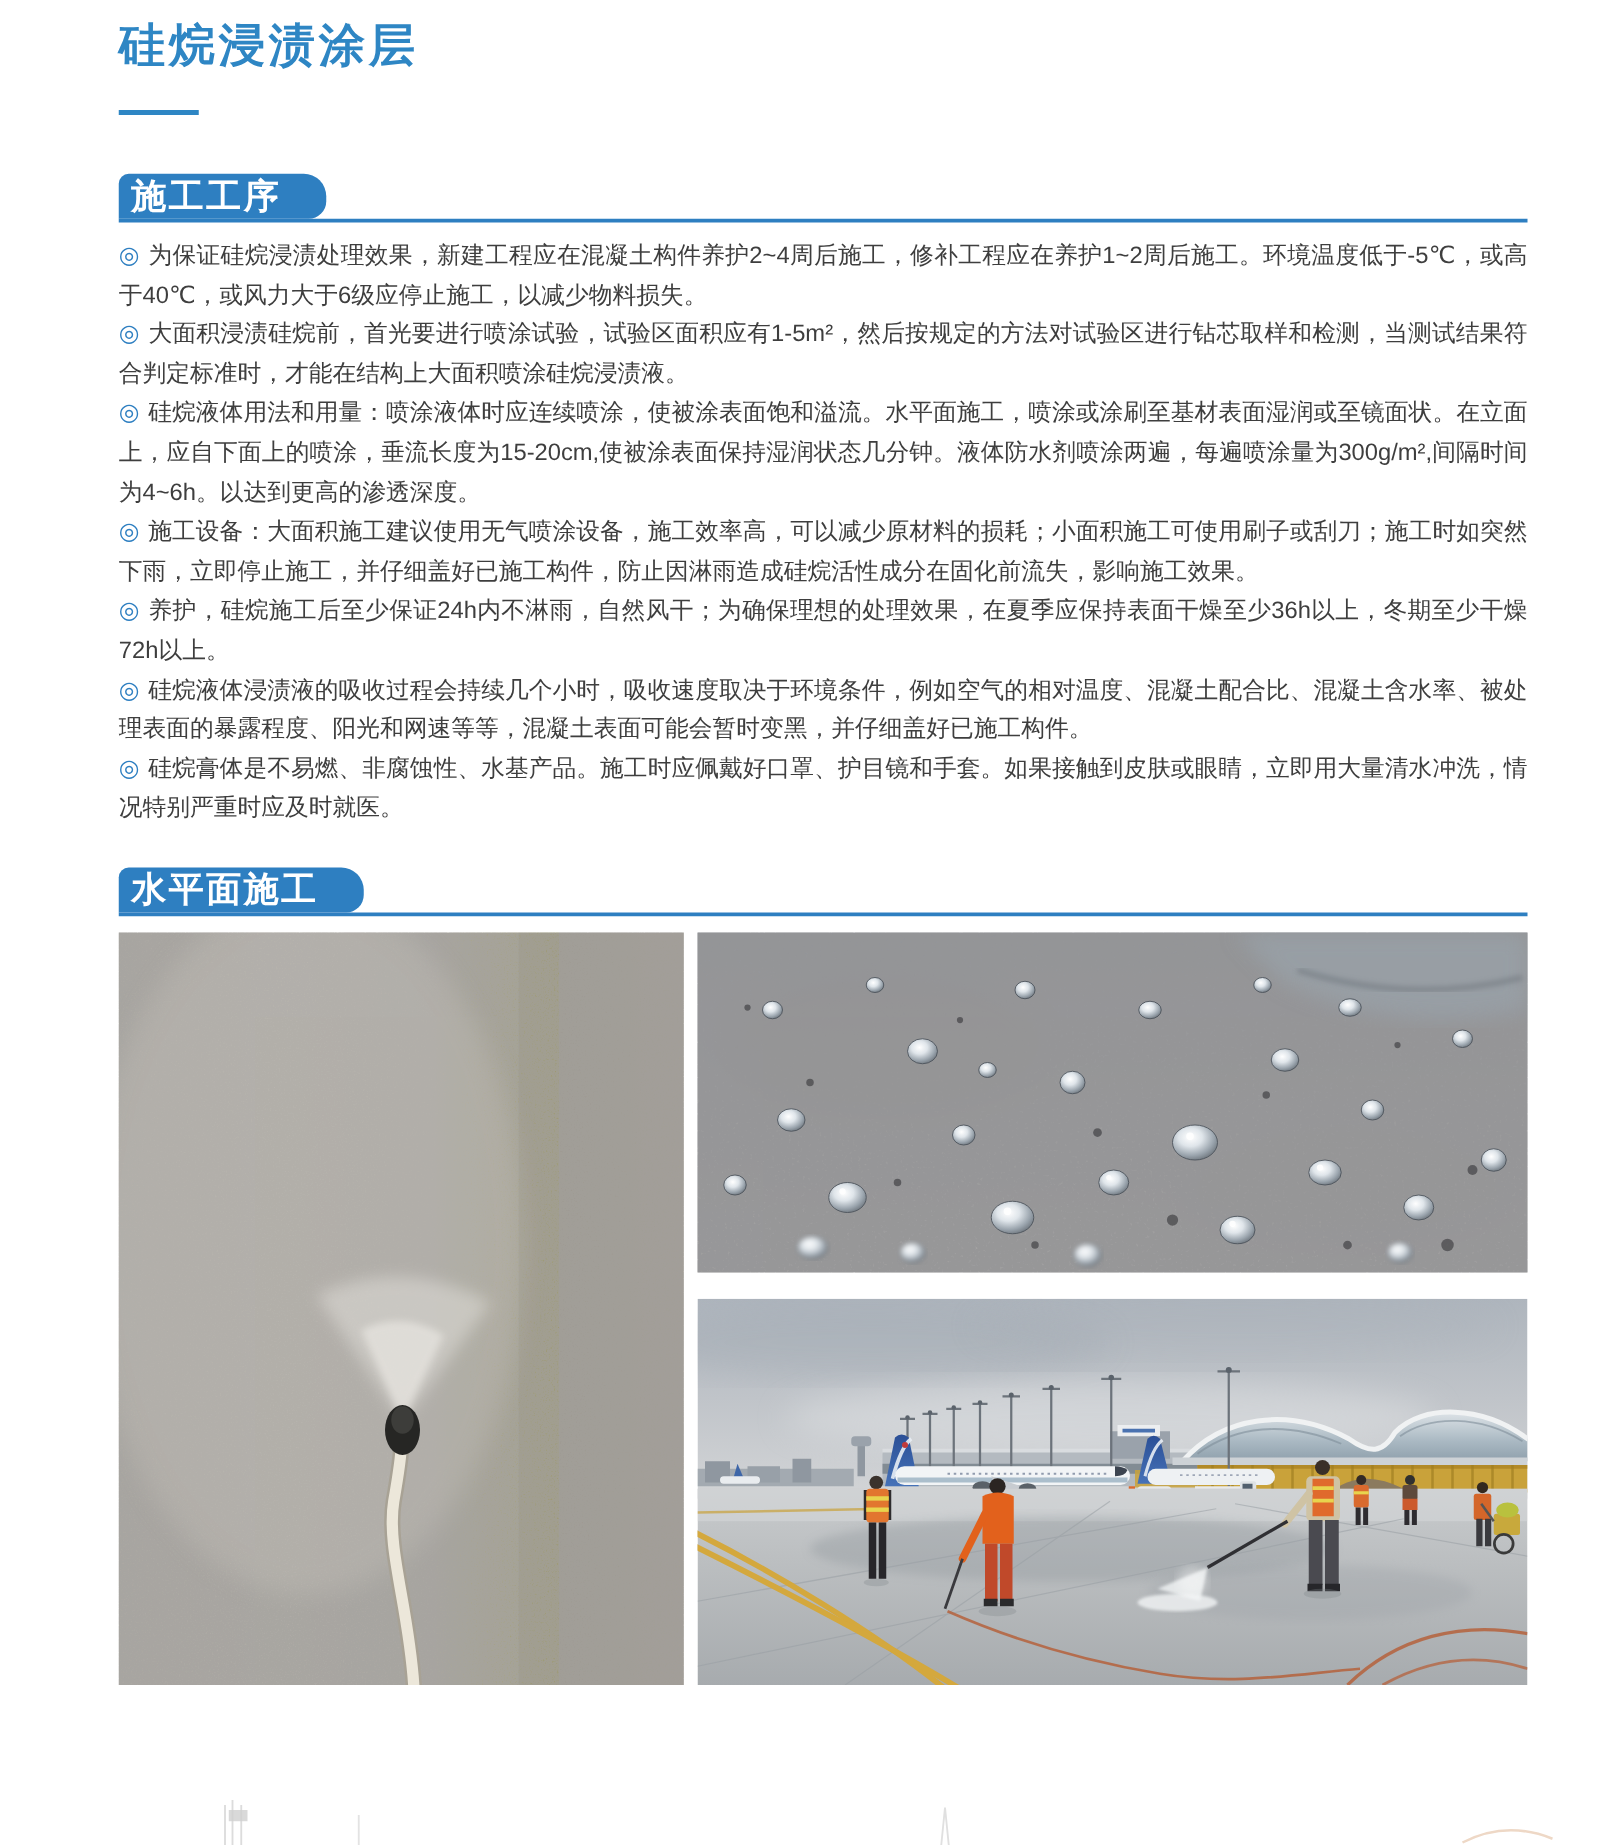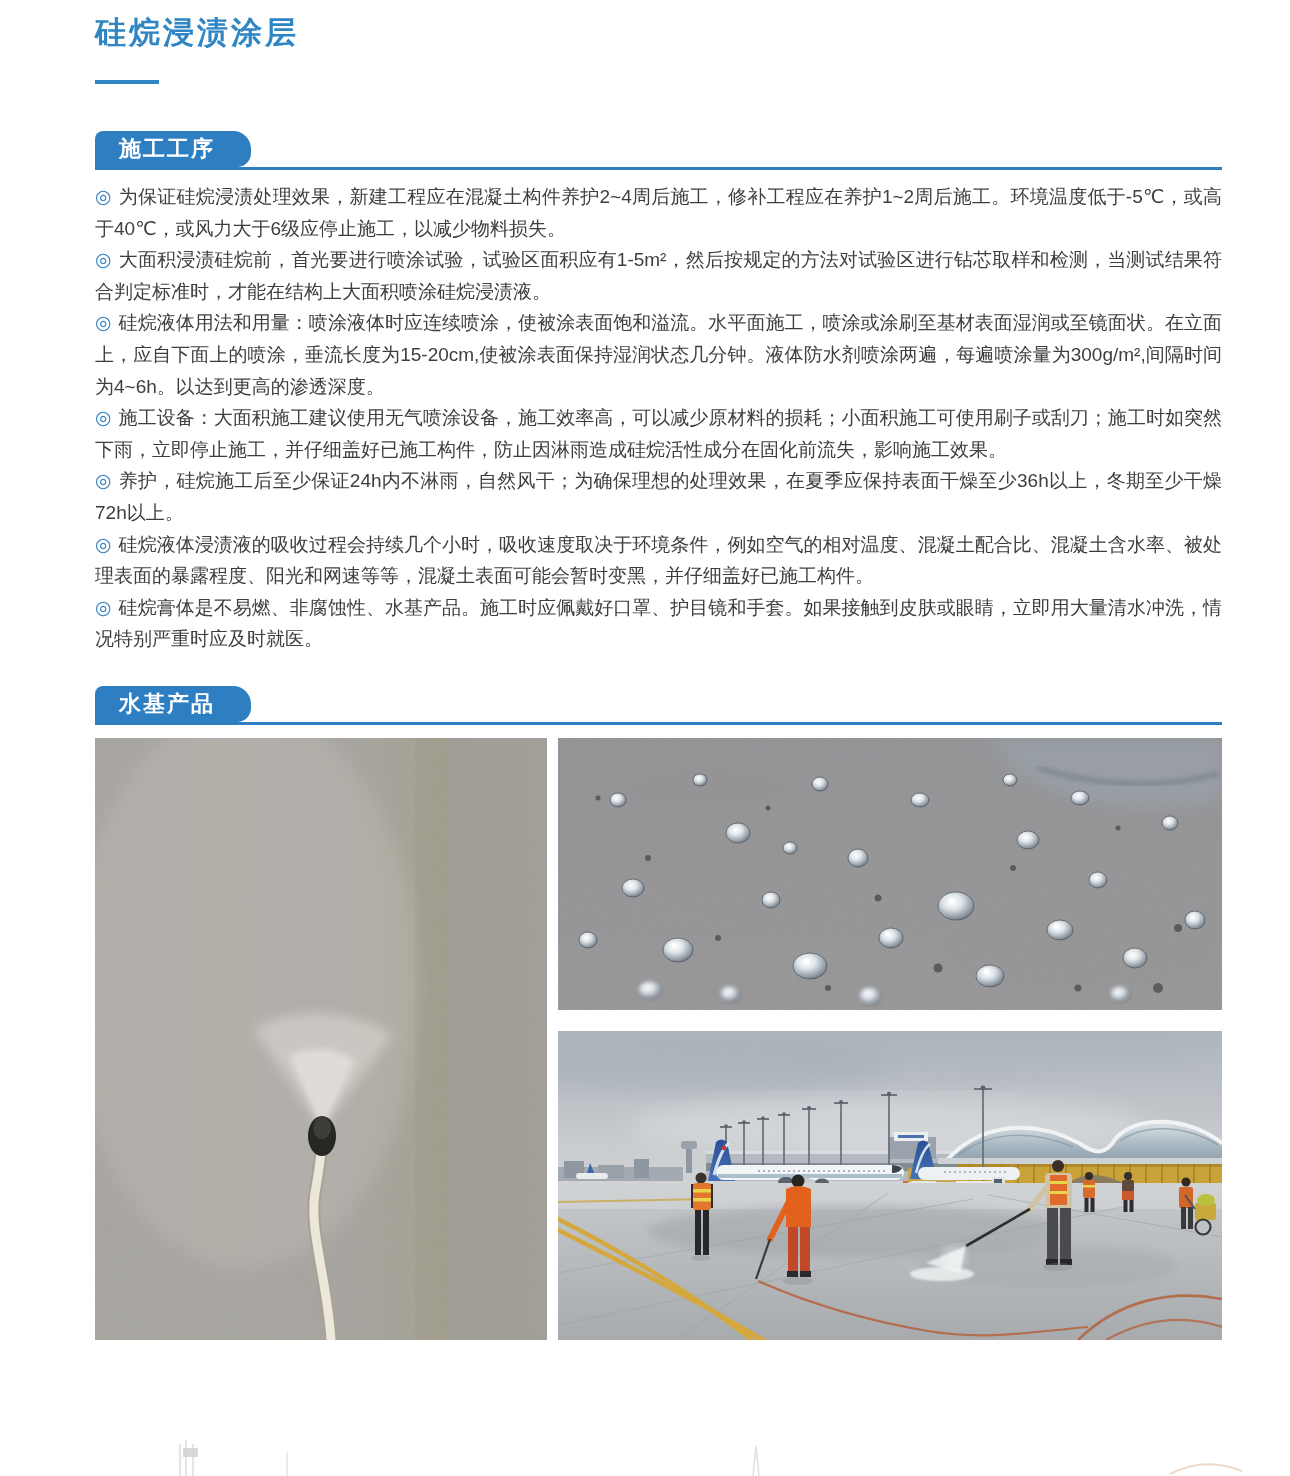--- a/index.html
+++ b/index.html
@@ -1,24 +1,24 @@
 <!DOCTYPE html>
 <html><head>
 <meta charset="utf-8">
 <style>
   html,body{margin:0;padding:0;background:#ffffff;}
   .page{position:relative;width:1290px;height:1476px;background:#ffffff;overflow:hidden;
         font-family:"Liberation Sans","DejaVu Sans",sans-serif;}
   .inner{position:absolute;left:95px;top:0;width:1127px;}
-  .page-title{margin:12px 0 0 0;font-size:31px;font-weight:bold;color:#2e86c4;letter-spacing:3px;}
+  .page-title{margin:12px 0 0 0;font-size:37px;font-weight:bold;color:#2e86c4;letter-spacing:3px;}
   .title-rule{width:64px;height:4px;background:#2e86c4;margin-top:26px;}
   .sec-head{margin-top:47px;border-bottom:3px solid #2e7fc1;line-height:0;}
   .sec-head.second{margin-top:31px;}
-  .sec-tab{display:inline-block;background:#2e7fc1;color:#ffffff;font-size:22px;font-weight:bold;
-           line-height:36px;padding:0 36px 0 24px;border-radius:8px 18px 14px 0;letter-spacing:2px;
+  .sec-tab{display:inline-block;background:#2e7fc1;color:#ffffff;font-size:28px;font-weight:bold;
+           line-height:36px;padding:0 36px 0 10px;border-radius:8px 18px 14px 0;letter-spacing:2px;
            vertical-align:bottom;}
   .paras{margin-top:11px;font-size:19px;line-height:31.6px;color:#3e3e3e;text-align:justify;}
   .paras p{margin:0;}
   .bullet{color:#2e7fc1;margin-right:7px;}
   .photos{display:flex;gap:11px;margin-top:13px;}
   figure{margin:0;padding:0;line-height:0;}
   .photo-col{display:flex;flex-direction:column;gap:21px;}
   .footer-sketch{position:absolute;left:0;top:1438px;width:1290px;height:38px;}
 </style>
 </head>
@@ -43,21 +43,21 @@
         <p><span class="bullet">◎</span><span>施工设备：大面积施工建议使用无气喷涂设备，施工效率高，可以减少原材料的损耗；小面积施工可使用刷子或刮刀；施工时如突然下雨，立即停止施工，并仔细盖好已施工构件，防止因淋雨造成硅烷活性成分在固化前流失，影响施工效果。</span></p>
         <p><span class="bullet">◎</span><span>养护，硅烷施工后至少保证24h内不淋雨，自然风干；为确保理想的处理效果，在夏季应保持表面干燥至少36h以上，冬期至少干燥72h以上。</span></p>
         <p><span class="bullet">◎</span><span>硅烷液体浸渍液的吸收过程会持续几个小时，吸收速度取决于环境条件，例如空气的相对温度、混凝土配合比、混凝土含水率、被处理表面的暴露程度、阳光和网速等等，混凝土表面可能会暂时变黑，并仔细盖好已施工构件。</span></p>
         <p><span class="bullet">◎</span><span>硅烷膏体是不易燃、非腐蚀性、水基产品。施工时应佩戴好口罩、护目镜和手套。如果接触到皮肤或眼睛，立即用大量清水冲洗，情况特别严重时应及时就医。</span></p>
       </div>
     </section>
 
     <section>
       <div class="sec-head second">
         <div class="sec-tab">
-          <span>水基产品</span>
+          <span>水平面施工</span>
         </div>
       </div>
     </section>
 
     <div class="photos">
 
       <figure>
         <svg width="452" height="602" viewBox="0 0 452 602">
           <defs>
             <linearGradient id="wallg" x1="0" y1="0" x2="1" y2="0">

